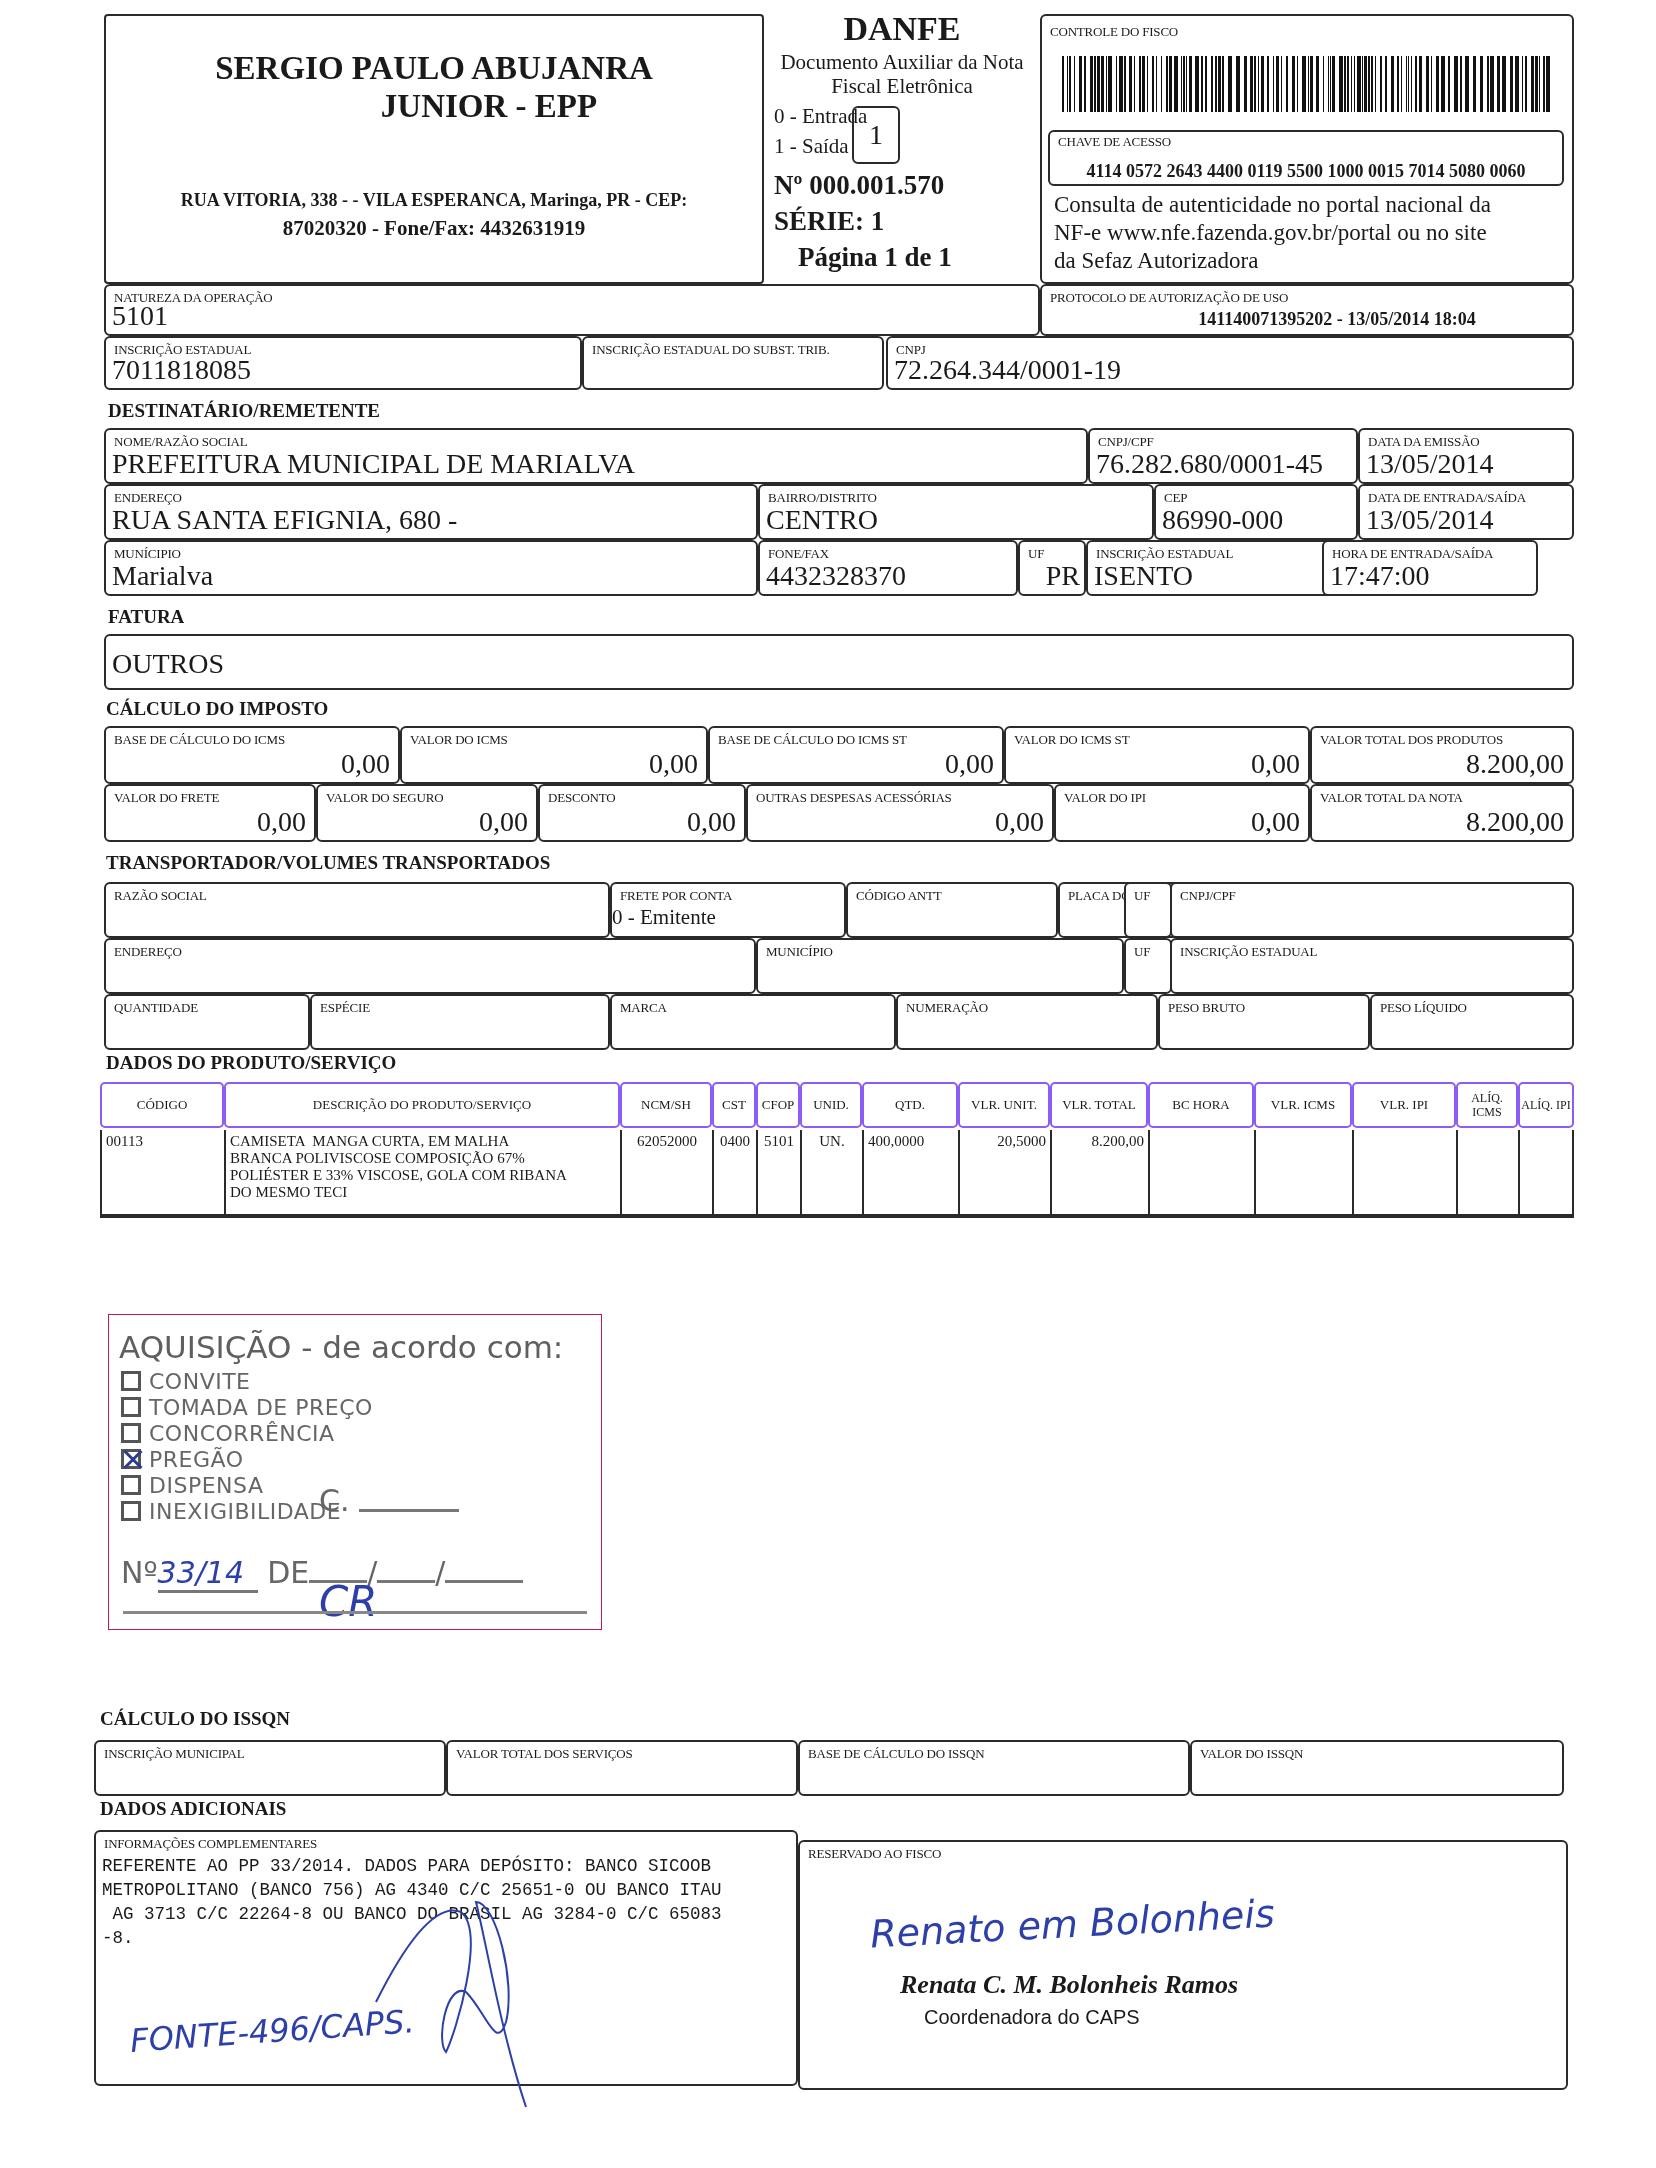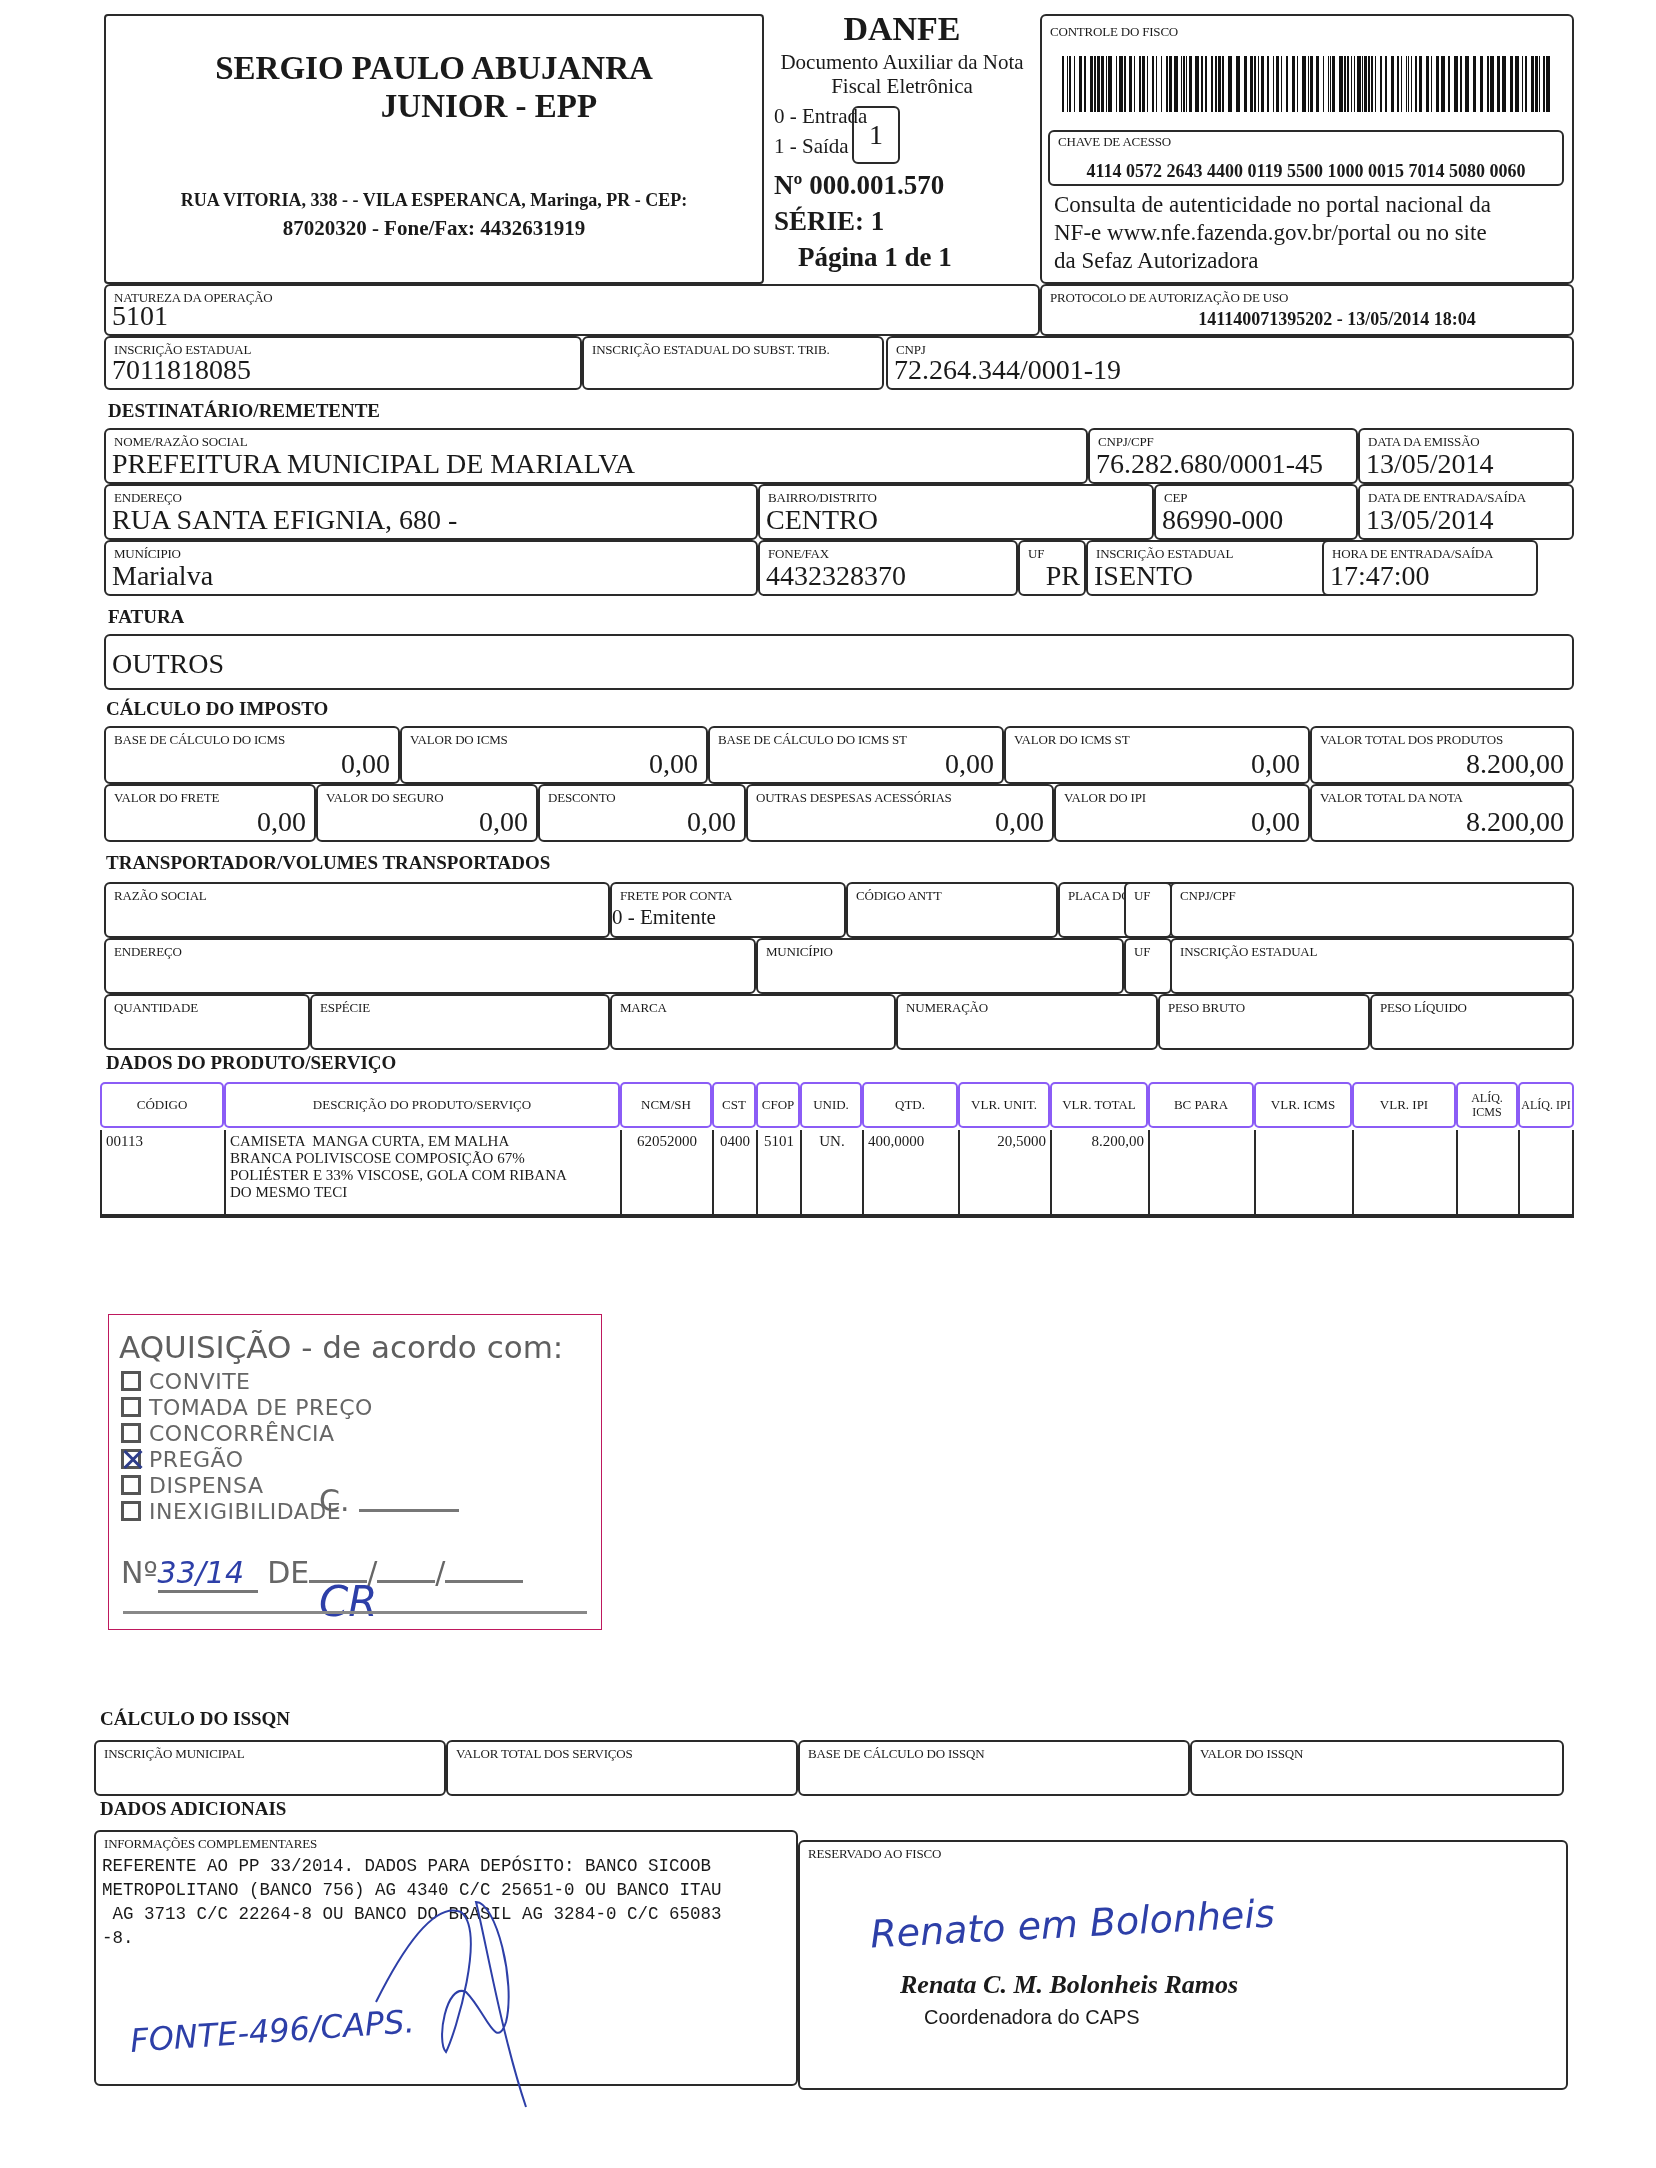--- a/index.html
+++ b/index.html
@@ -346,21 +346,21 @@
   <div id="prod-head">
       <div class="th" style="left:0px;width:124px;">CÓDIGO</div>
       <div class="th" style="left:124px;width:396px;">DESCRIÇÃO DO PRODUTO/SERVIÇO</div>
       <div class="th" style="left:520px;width:92px;">NCM/SH</div>
       <div class="th" style="left:612px;width:44px;">CST</div>
       <div class="th" style="left:656px;width:44px;">CFOP</div>
       <div class="th" style="left:700px;width:62px;">UNID.</div>
       <div class="th" style="left:762px;width:96px;">QTD.</div>
       <div class="th" style="left:858px;width:92px;">VLR. UNIT.</div>
       <div class="th" style="left:950px;width:98px;">VLR. TOTAL</div>
-      <div class="th" style="left:1048px;width:106px;">BC PARA</div>
+      <div class="th" style="left:1048px;width:106px;">BC HORA</div>
       <div class="th" style="left:1154px;width:98px;">VLR. ICMS</div>
       <div class="th" style="left:1252px;width:104px;">VLR. IPI</div>
       <div class="th" style="left: 1356px; width: 62px; font-size: 12px;">ALÍQ. ICMS</div>
       <div class="th" style="left: 1418px; width: 56px; font-size: 12px;">ALÍQ. IPI</div>
     </div>
   <div id="prod-body">
       <div class="td" style="left: 0px; width: 124px; border-left: 2px solid rgb(42, 42, 42);">00113</div>
       <div class="td" style="left:124px;width:396px;">
         <div style="line-height:17px;white-space:pre;">CAMISETA  MANGA CURTA, EM MALHA</div>
         <div style="line-height:17px;white-space:pre;">BRANCA POLIVISCOSE COMPOSIÇÃO 67%</div>

